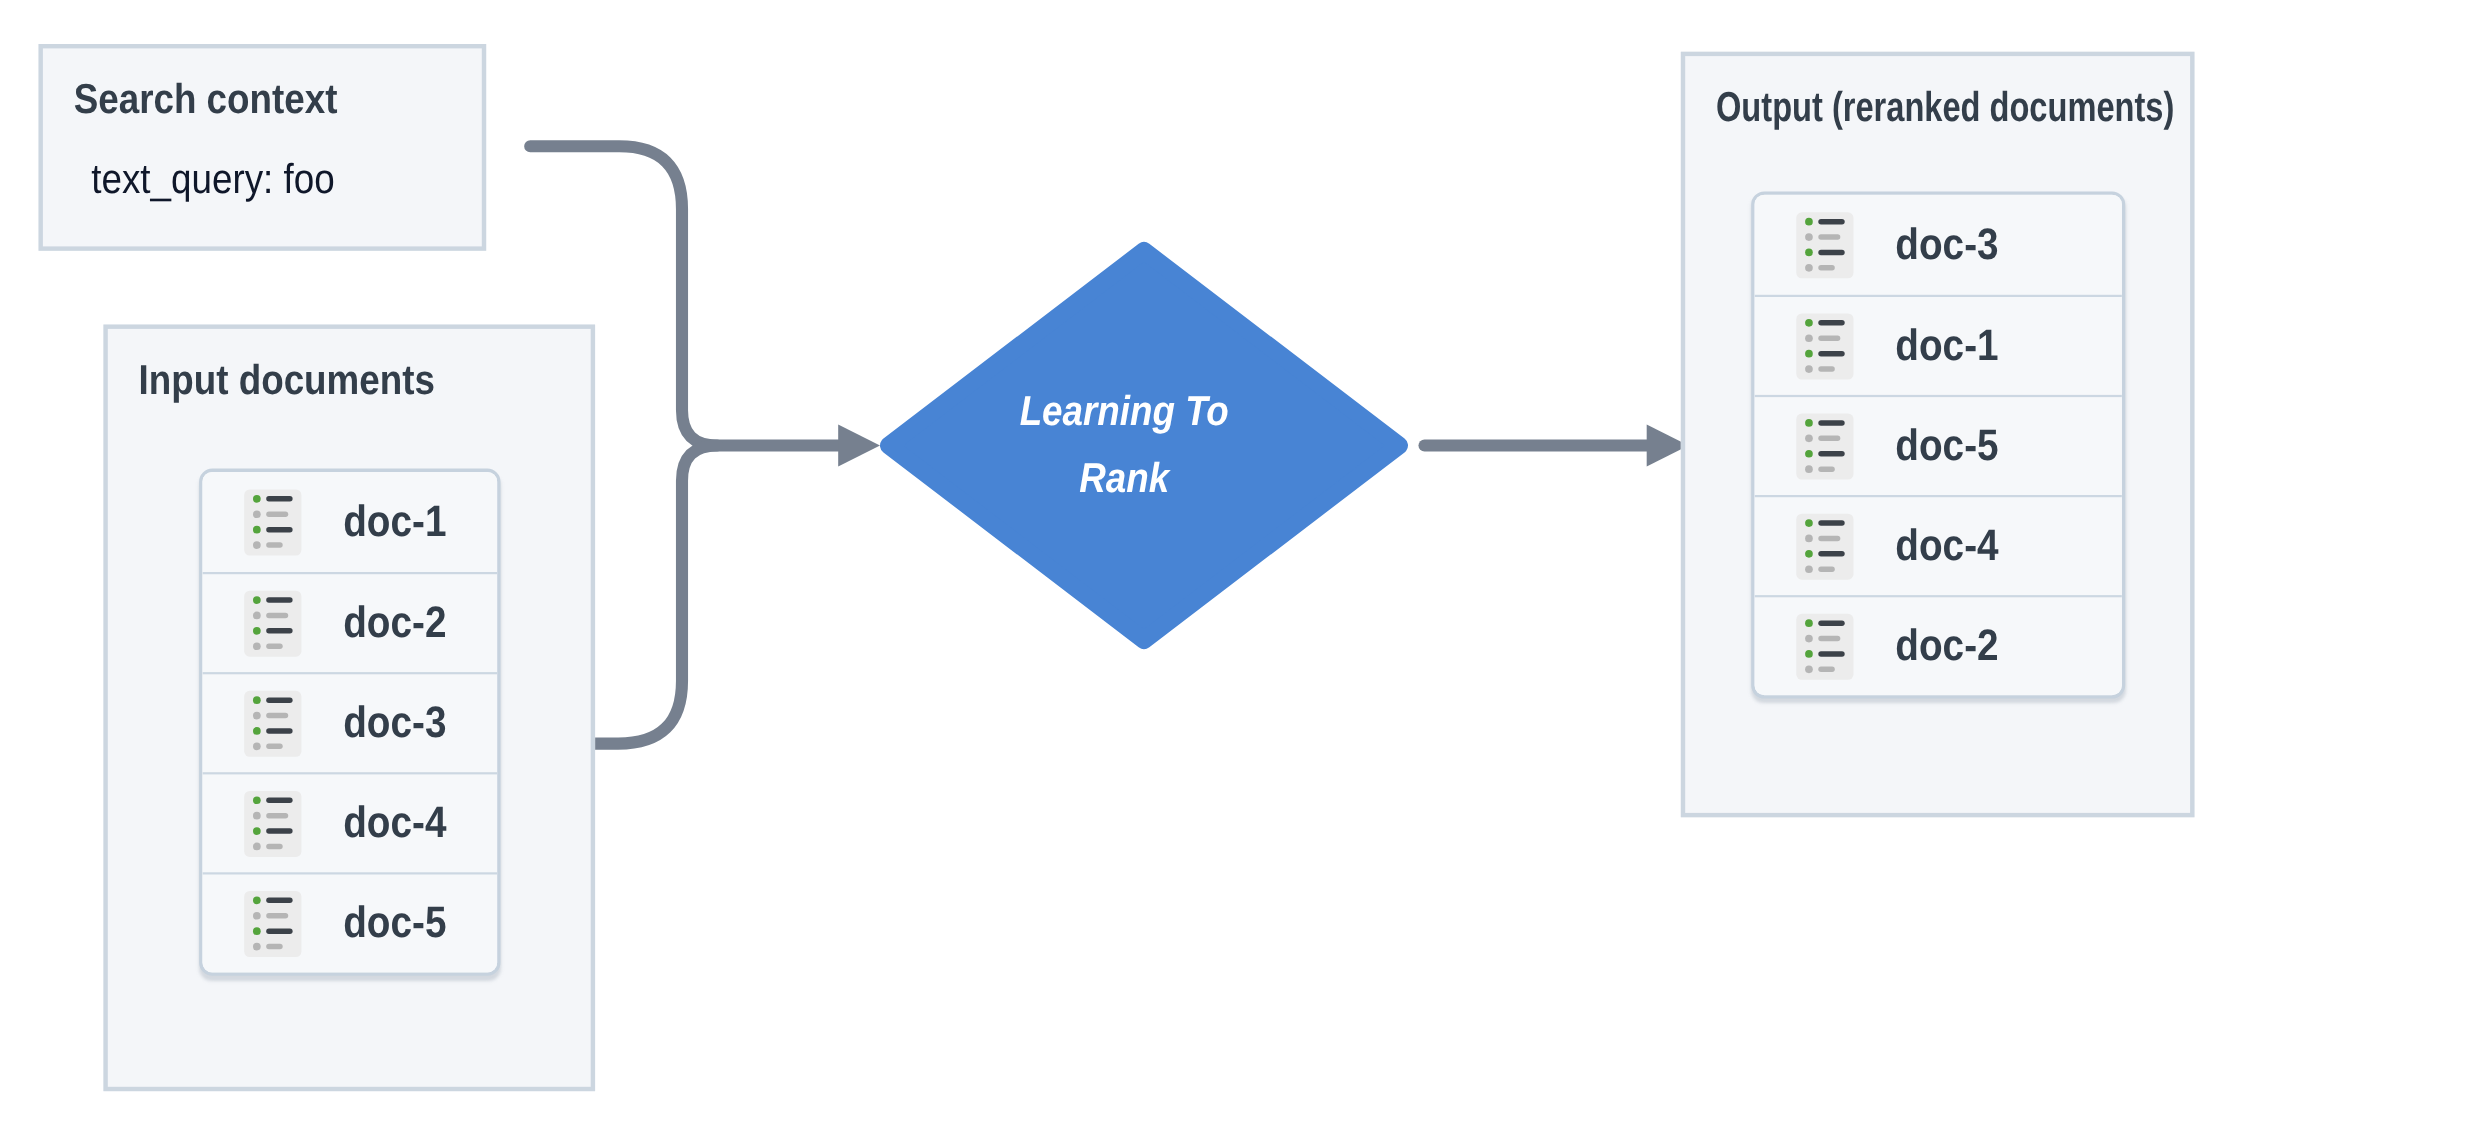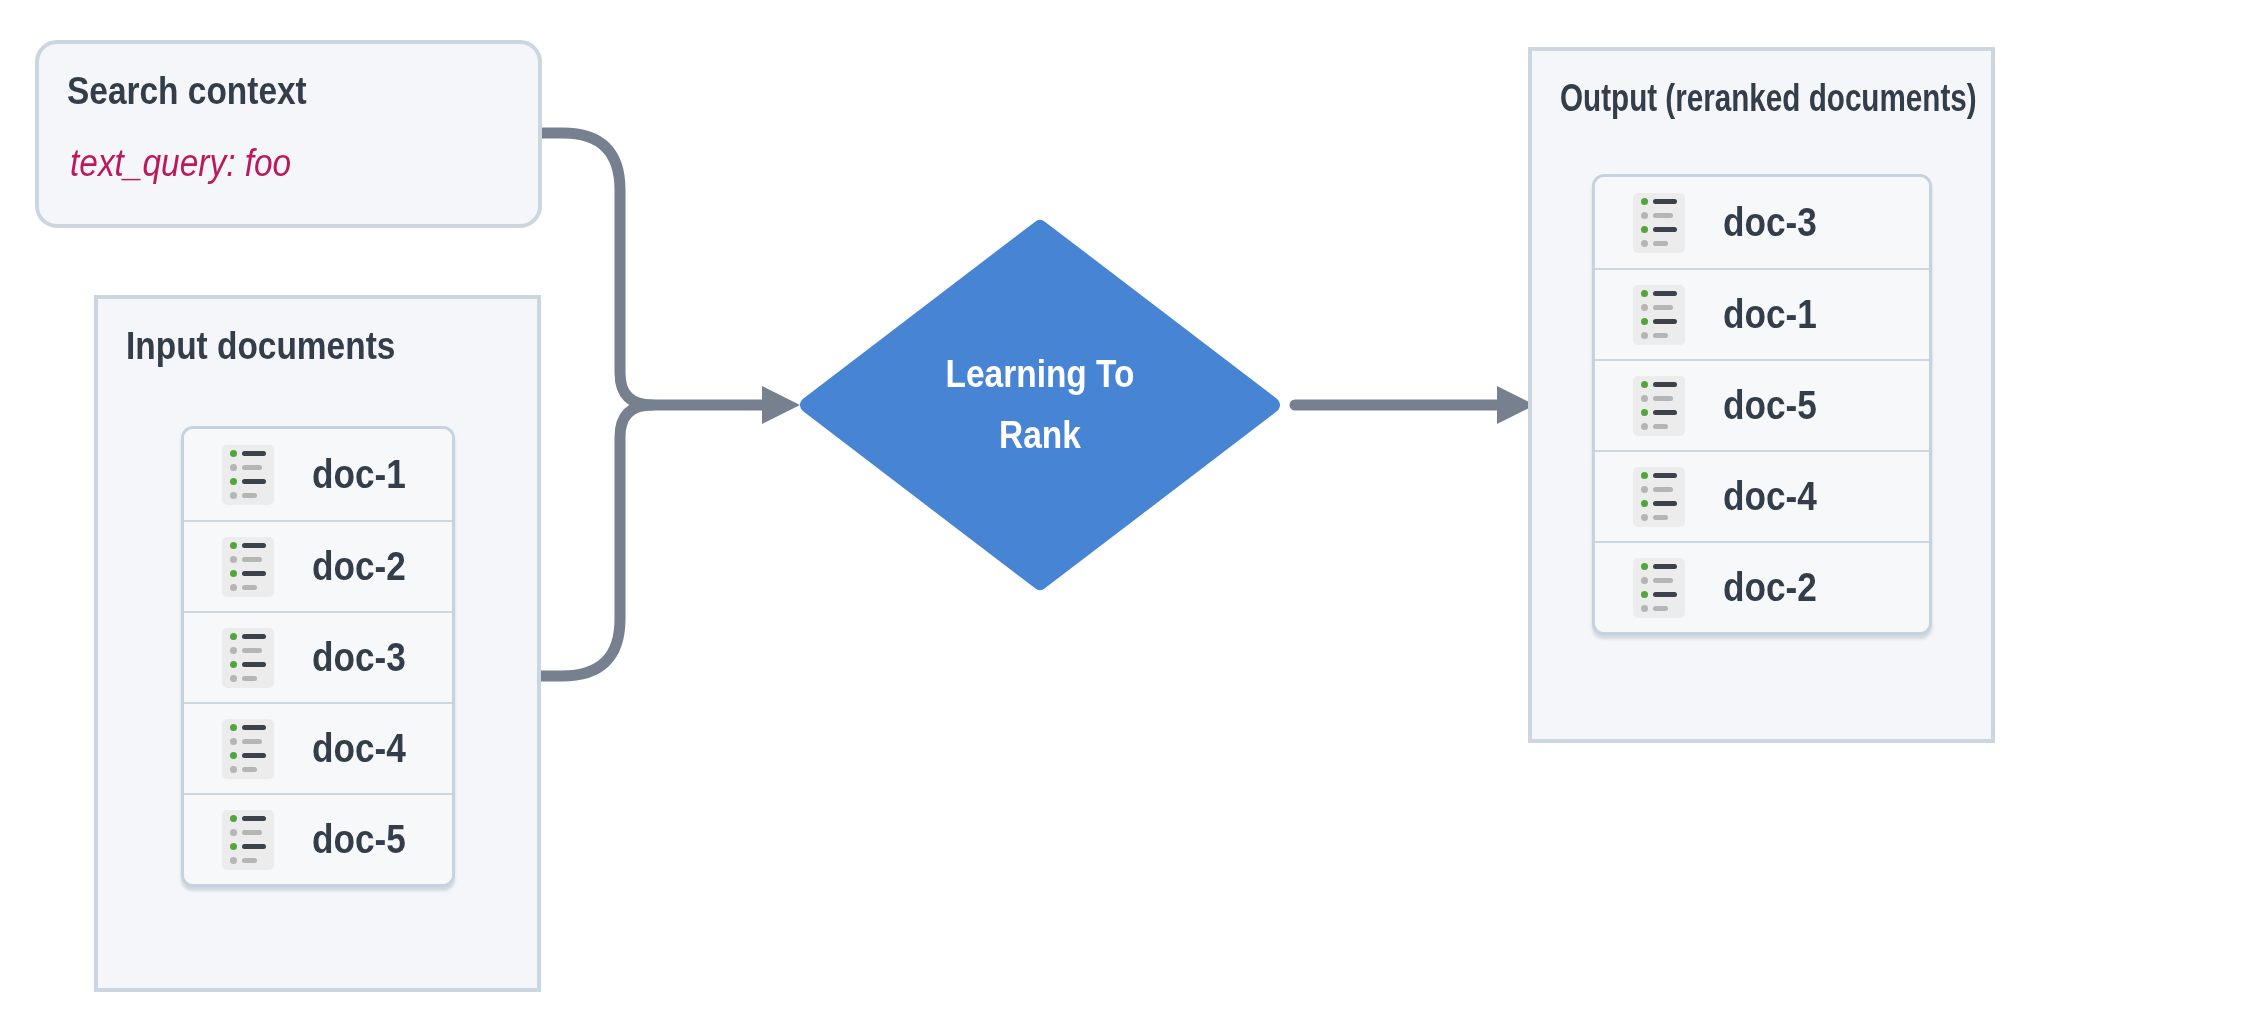--- a/index.html
+++ b/index.html
@@ -18,23 +18,23 @@
   
   #connectors{position:absolute;left:0;top:0;width:2256px;height:1034px;pointer-events:none;}
 
   
   .gbox{
     position:absolute;box-sizing:border-box;
     background:#f4f6f9;border:4px solid #ccd6e0;
     padding:24px 28px;
   }
   .gbox-title{margin:0;font-size:38px;line-height:46px;font-weight:bold;color:#333e4a;}
-  .query-line{margin:26px 0 0 3px;font-size:38px;line-height:46px;font-weight:normal;color:#be185d;font-style:italic;}
-
-  #search-context-box{left:35px;top:40px;width:507px;height:188px;border-radius:22px;}
+  .query-line{margin:26px 0 0 16px;font-size:38px;line-height:46px;font-weight:normal;color:#0f172a;}
+
+  #search-context-box{left:35px;top:40px;width:407px;height:188px;}
   #input-documents-box{left:52px;top:295px;width:447px;height:697px;margin-left:42px;}
   #output-box{left:1528px;top:47px;width:467px;height:696px;}
 
   
   .doc-list{
     box-sizing:border-box;
     border:3px solid #c6d2de;border-radius:12px;
     background:#f7f9fb;overflow:hidden;
     box-shadow:0 4px 3px rgba(148,160,176,.35);
   }
@@ -59,22 +59,22 @@
   .dot.g{background:#54a43c;}
   .bar{height:5px;border-radius:3px;background:#b5b5b5;}
   .bar.d{background:#3c4249;}
   .bar.long{width:26px;}
   .bar.med{width:20px;}
   .bar.short{width:15px;}
 
   
   #ltr-diamond{position:absolute;left:790px;top:215px;width:500px;height:380px;}
   #ltr-label-wrap{
-    position:absolute;left:790px;top:215px;width:500px;height:380px;
-    display:flex;align-items:center;justify-content:center;
+    position:absolute;left:772px;top:215px;width:500px;height:380px;
+    display:flex;align-items:center;justify-content:center;font-style:italic;
   }
   #ltr-label{
     width:250px;text-align:center;
     font-size:38px;line-height:61px;font-weight:bold;color:#ffffff;
   }
 </style>
 </head>
 <body>
 
 <svg id="connectors" viewBox="0 0 2256 1034" xmlns="http://www.w3.org/2000/svg" aria-hidden="true">

